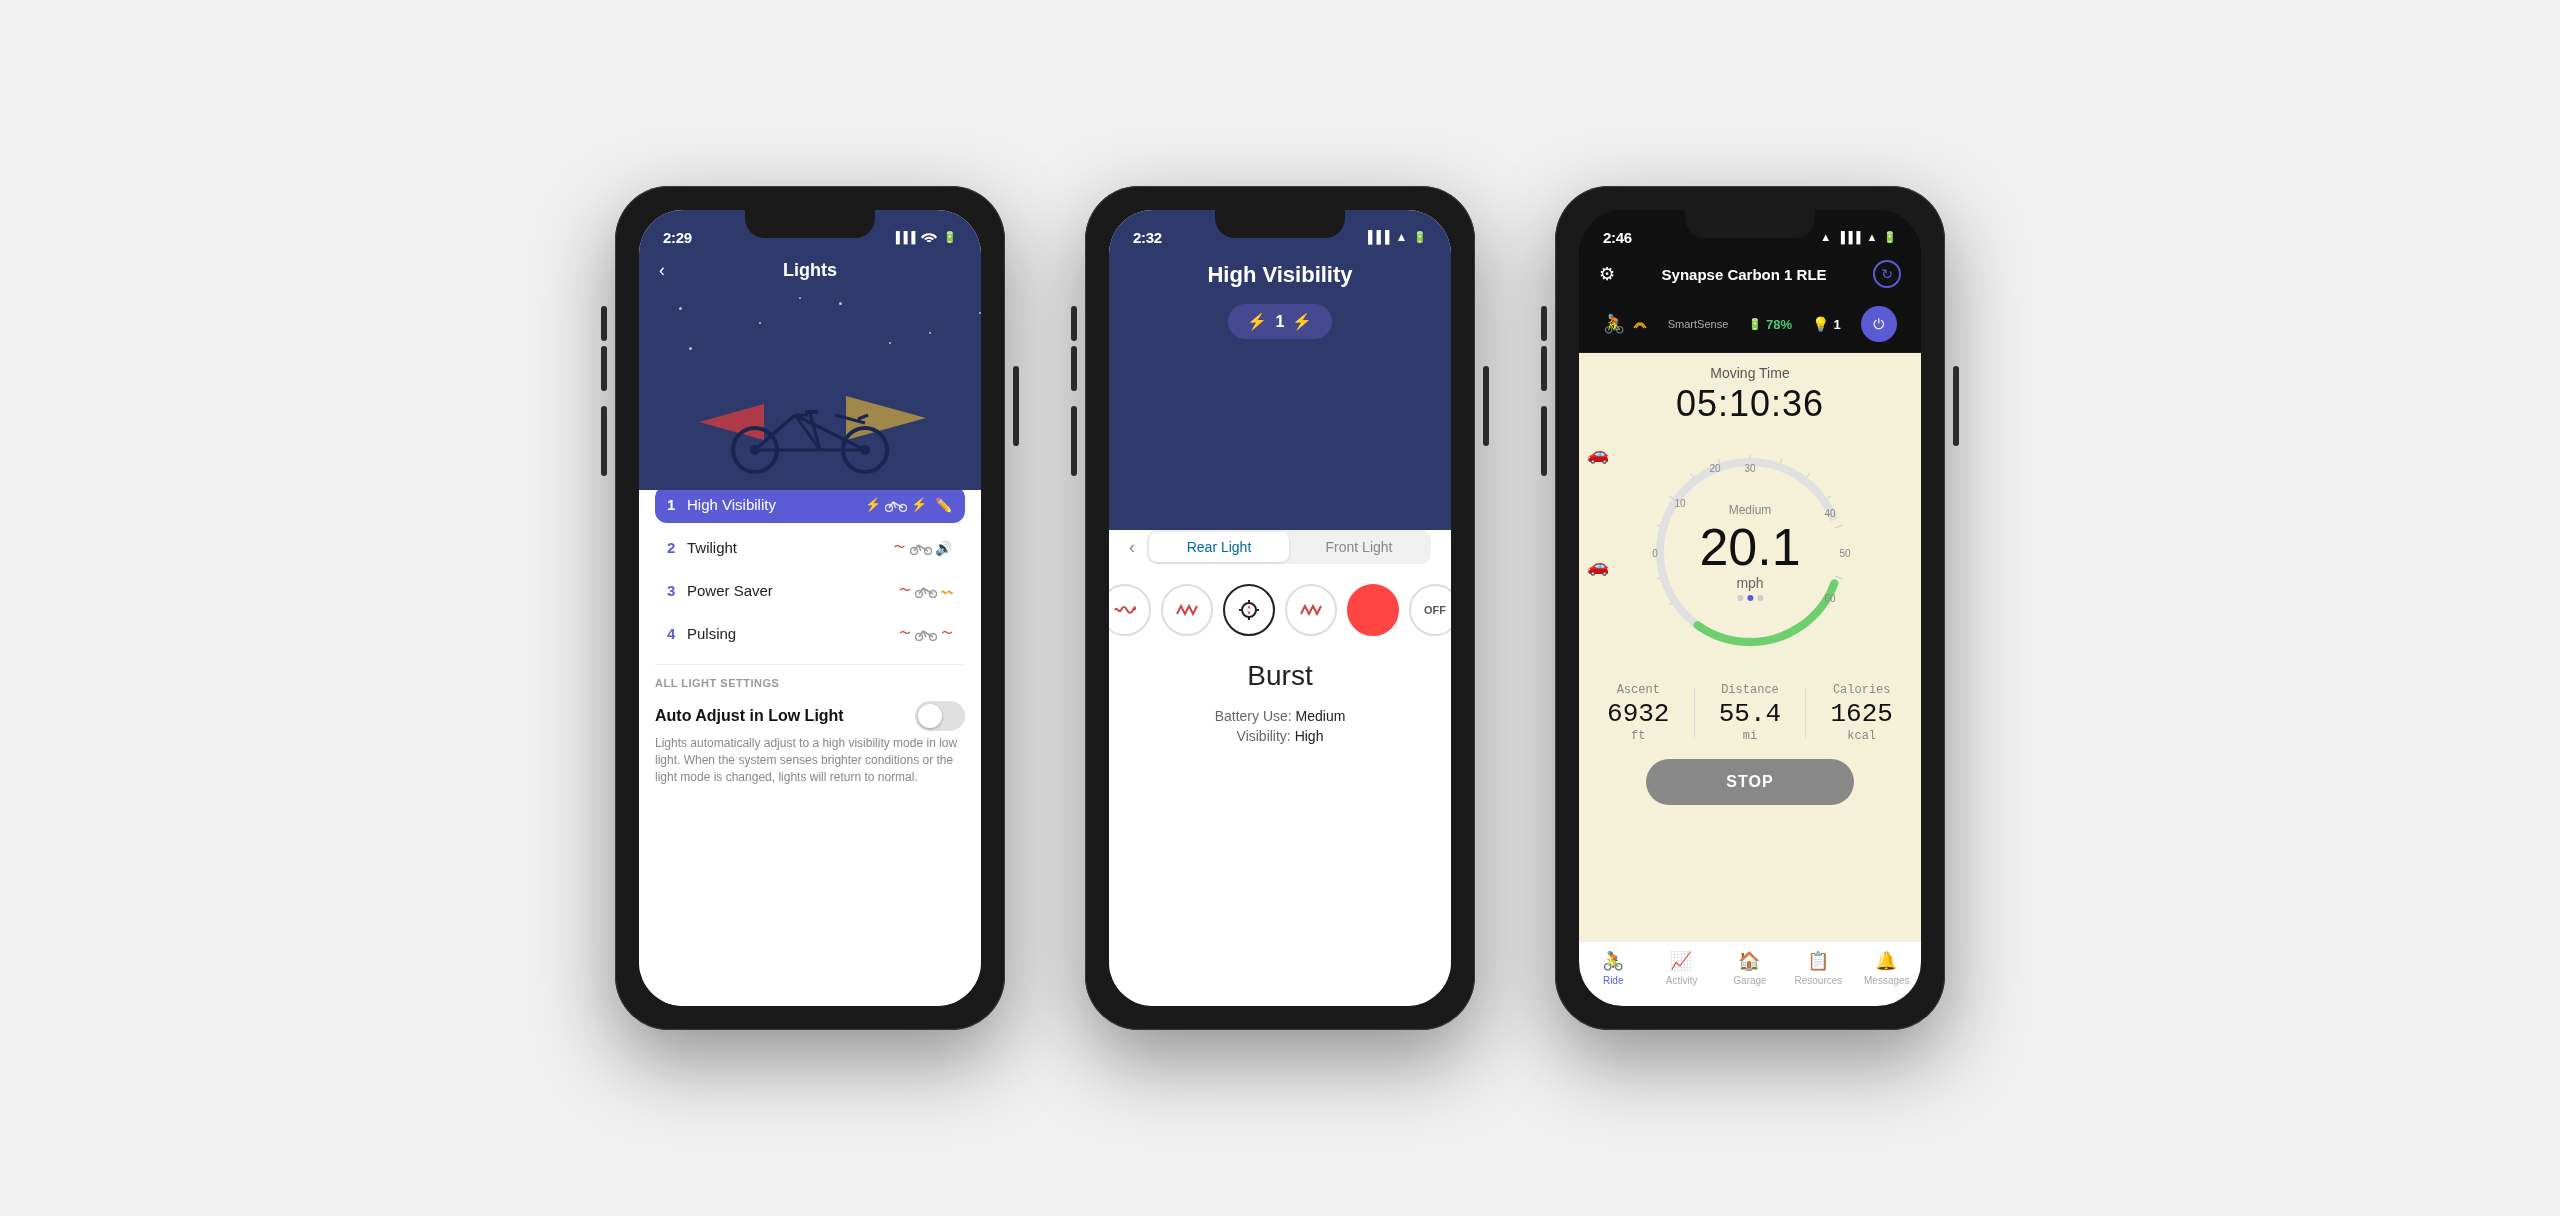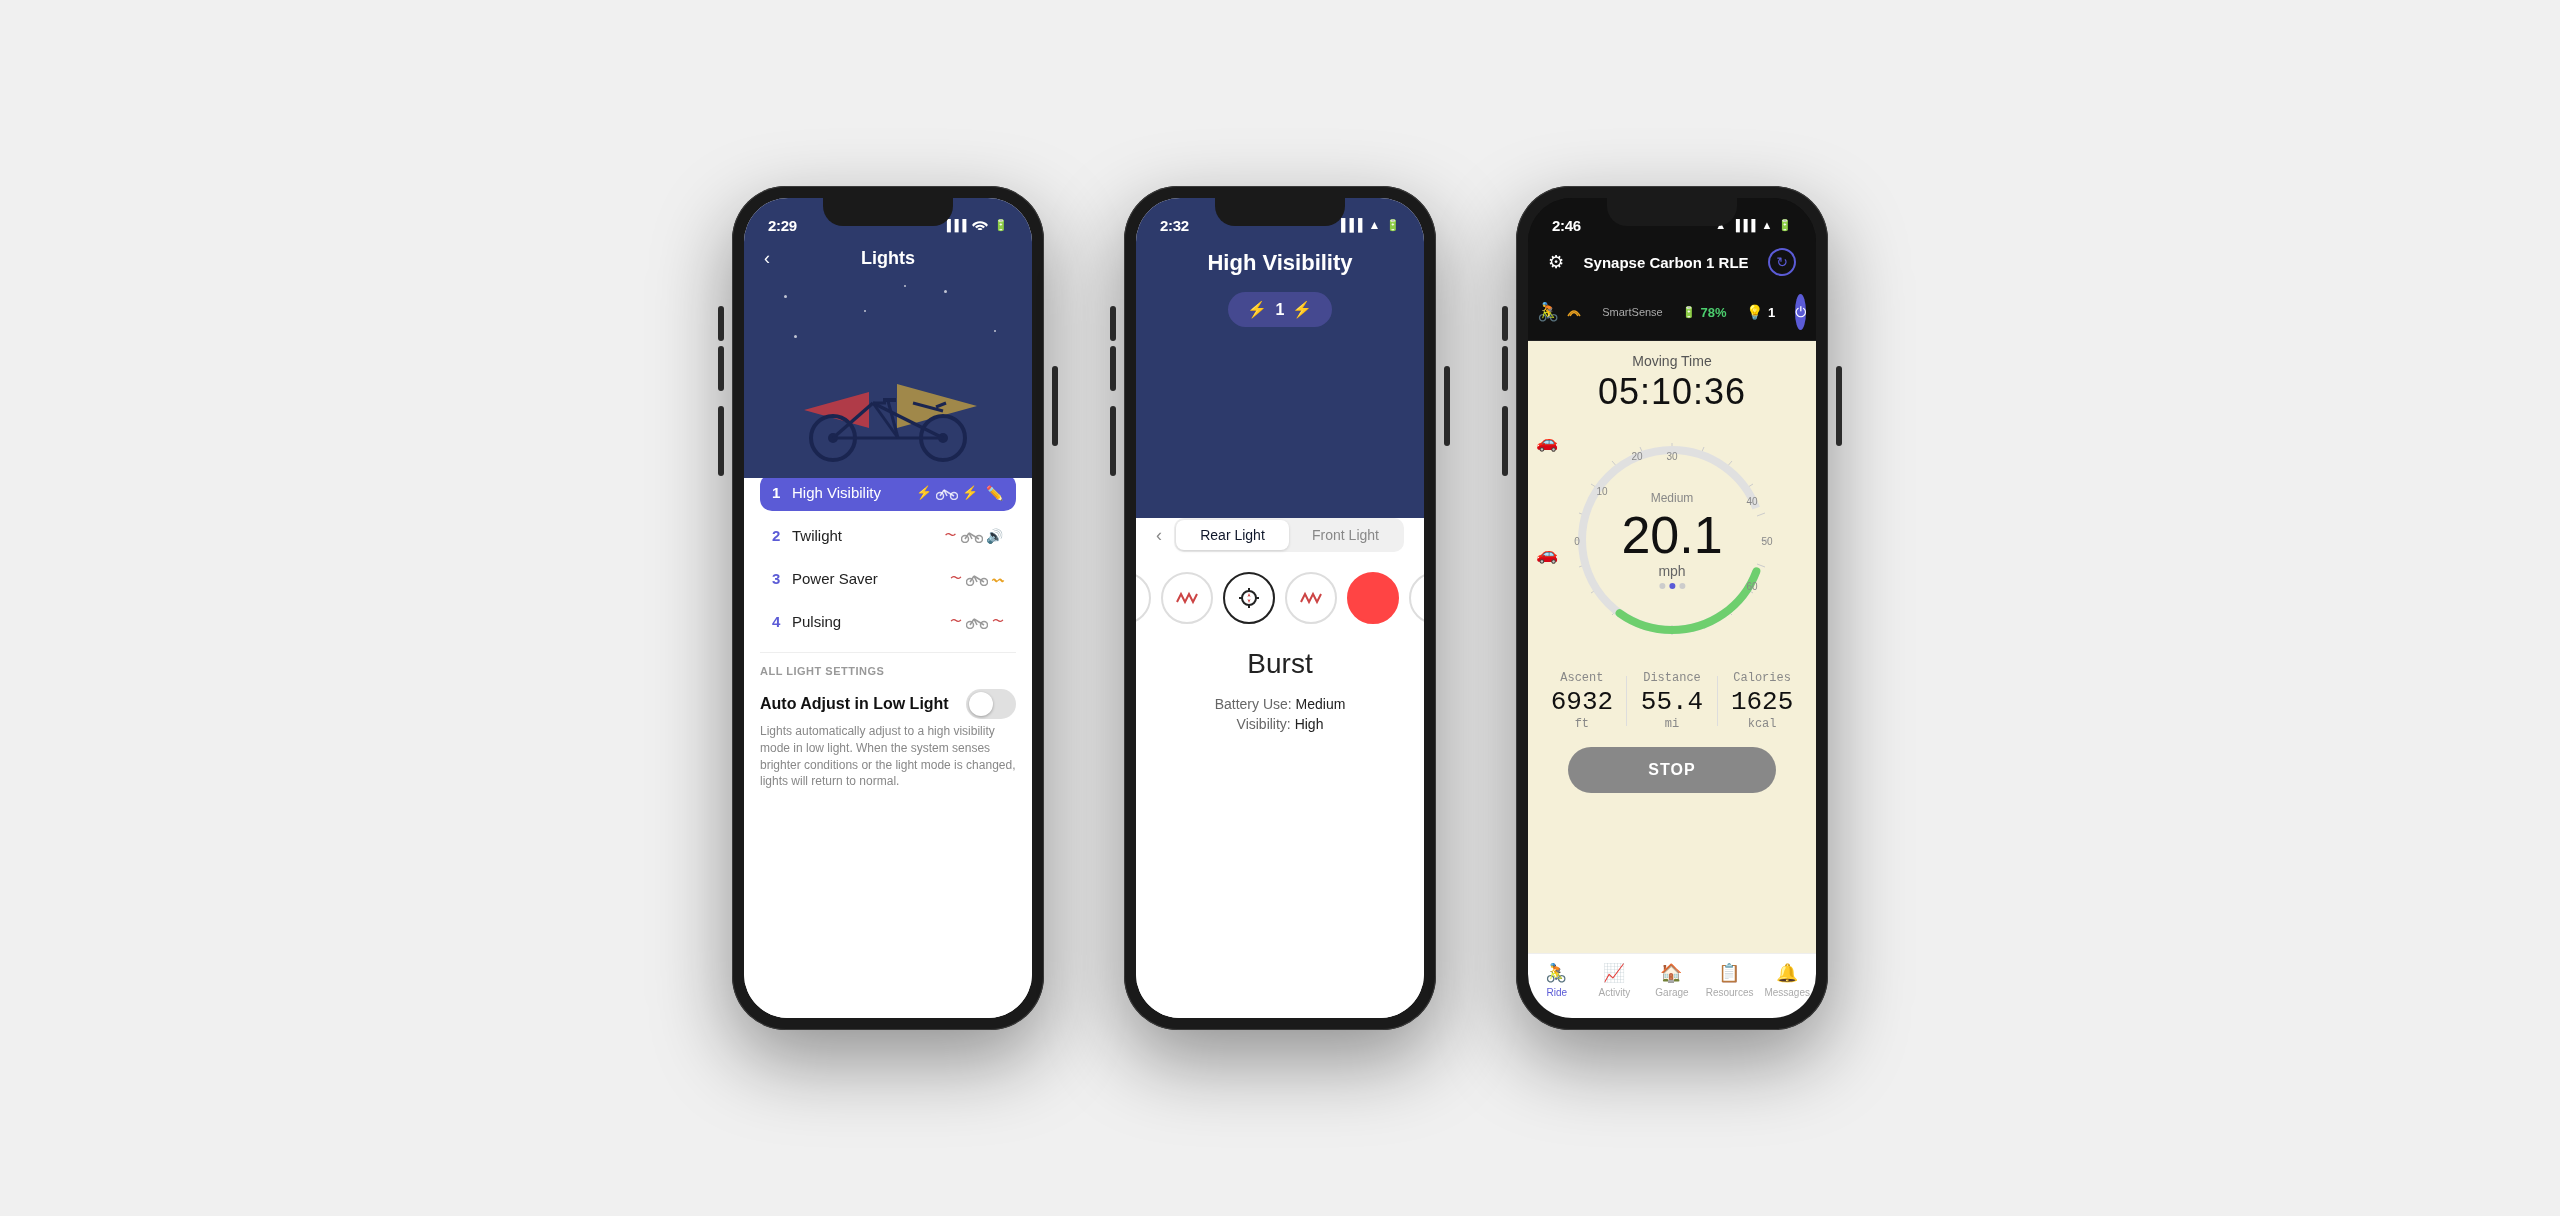--- a/index.html
+++ b/index.html
@@ -9,25 +9,25 @@
       height: 1216px;
       display: flex;
       align-items: center;
       justify-content: center;
       gap: 80px;
       font-family: -apple-system, BlinkMacSystemFont, 'Helvetica Neue', sans-serif;
     }
 
     
     .phone {
-      width: 312px;
+      width: 390px;
       height: 844px;
       background: #1a1a1a;
       border-radius: 54px;
-      padding: 12px;
+      padding: 24px;
       box-shadow: 0 30px 80px rgba(0,0,0,0.4), inset 0 0 0 1px #3a3a3a;
       position: relative;
       flex-shrink: 0;
     }
     .phone-inner {
       width: 100%;
       height: 100%;
       border-radius: 44px;
       overflow: hidden;
       background: #fff;
@@ -210,21 +210,21 @@
       flex: 1;
       text-align: center;
       padding: 7px 12px;
       border-radius: 8px;
       font-size: 14px;
       font-weight: 500;
       color: #888;
     }
     .tab-btn.active {
       background: #fff;
-      color: #0f172a;
+      color: #0369a1;
       box-shadow: 0 1px 3px rgba(0,0,0,0.15);
     }
 
     .mode-circles {
       display: flex;
       gap: 10px;
       margin-bottom: 24px;
     }
     .mode-circle {
       width: 52px;

